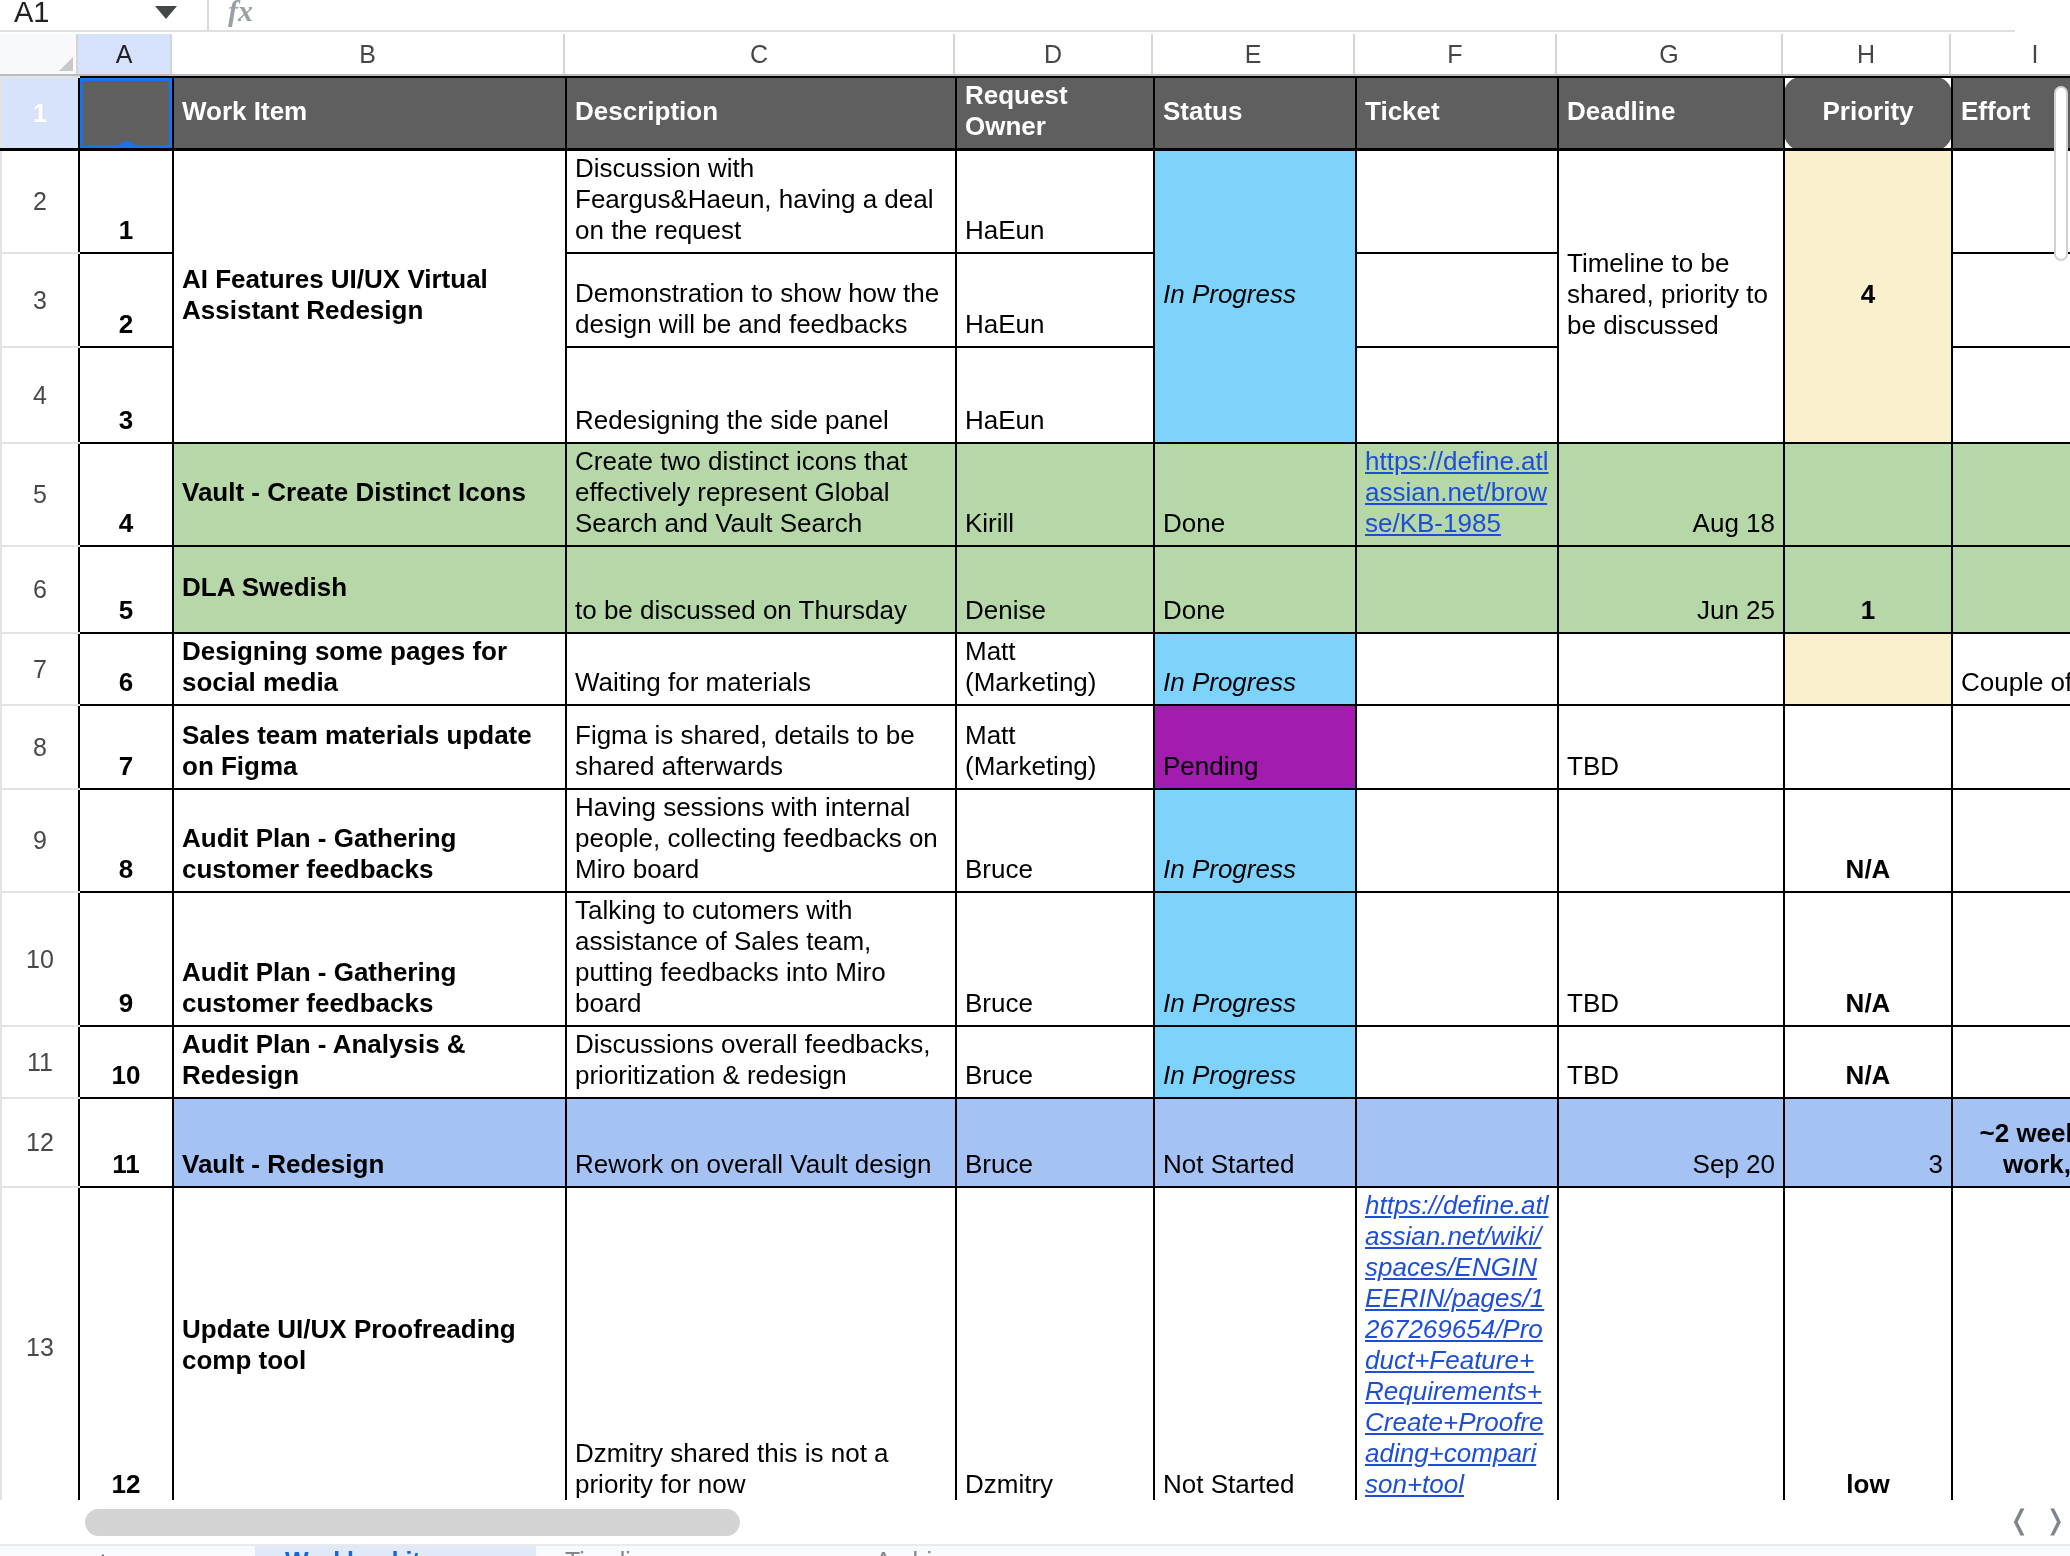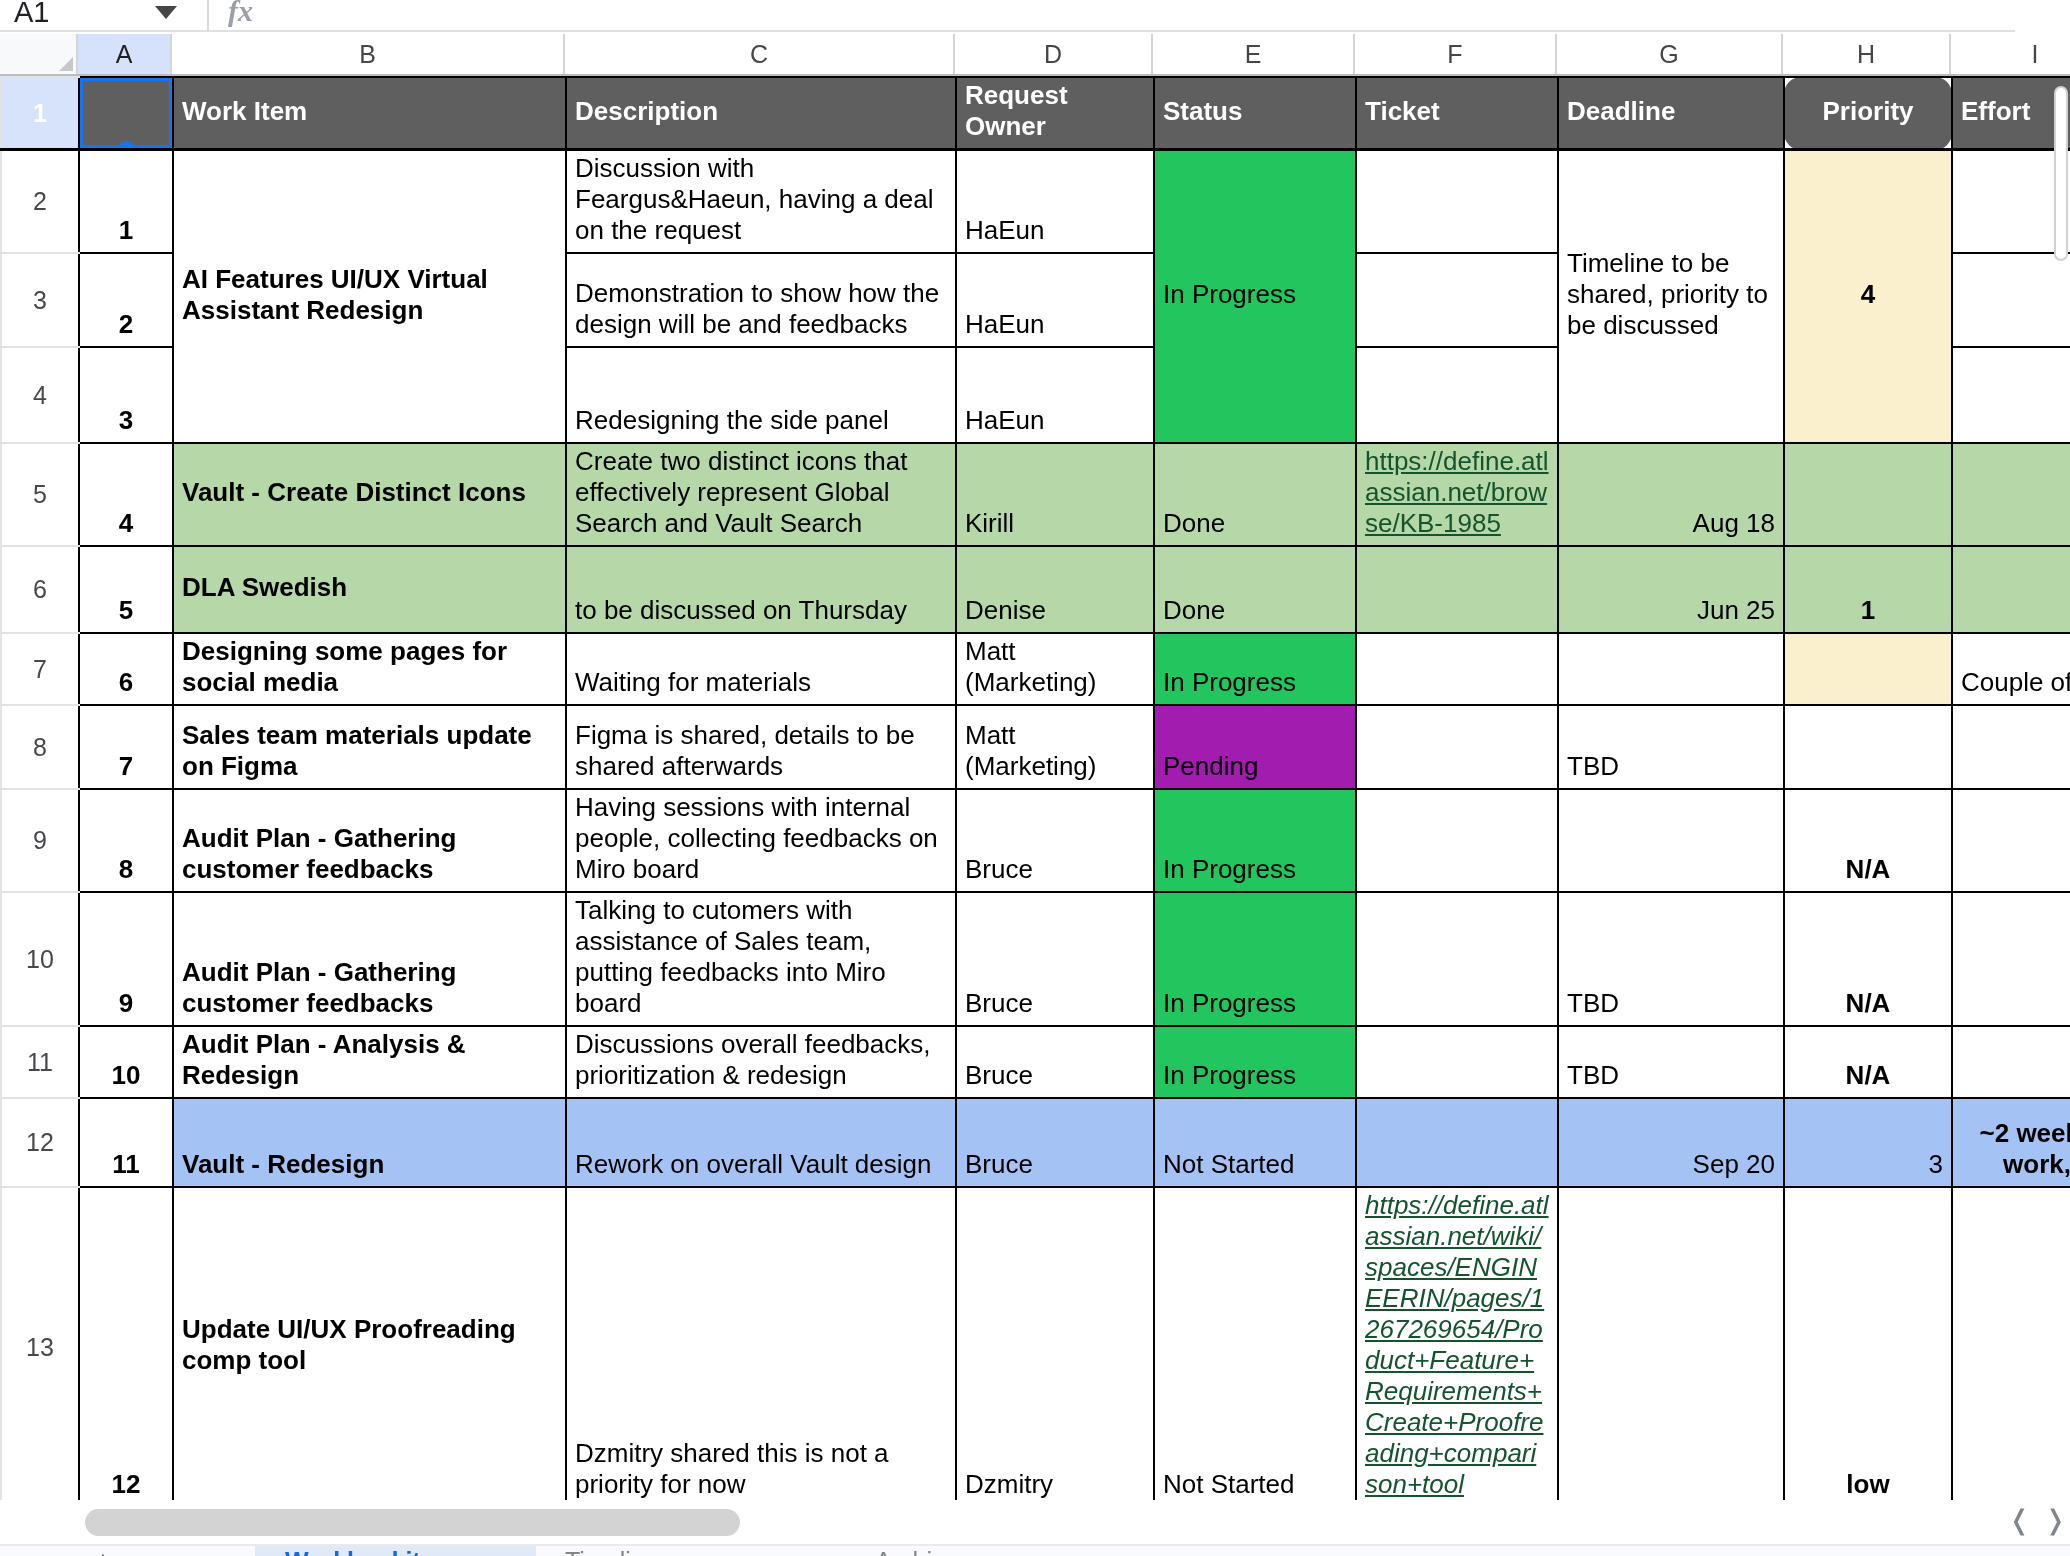--- a/index.html
+++ b/index.html
@@ -35,29 +35,29 @@
   tr.hdr td { background:#5f5f5f; color:#fff; font-weight:bold; vertical-align:middle;
     border-bottom:3px solid #000; }
   td.gold { background:#f6c64b; text-align:center;border-radius:17px; }
   td.dark {}
   td.sel { box-shadow:inset 0 0 0 3px #1a73e8; position:relative; }
   .hdot { position:absolute; left:38px; bottom:-11px; width:18px; height:18px; border-radius:50%;
     background:#1a73e8; z-index:9; }
   td.acol { text-align:center; font-weight:bold; }
   td.g { background:#b6d7a8; }
   td.bl { background:#a4c2f4; }
-  td.pe { background:#22c55e; }
+  td.pe { background:#7dd3fc;font-style:italic; }
   td.pk { background:#a21caf; }
   td.yl { background:#fbf0ce; }
   td.b { font-weight:bold; }
   td.ctr { text-align:center; }
   td.rt { text-align:right; }
   td.vm { vertical-align:middle; }
   td.top { vertical-align:top;font-style:italic; }
-  a.lnk, span.lnk { color:#14532d; text-decoration:underline; word-break:break-all; }
+  a.lnk, span.lnk { color:#1d4ed8; text-decoration:underline; word-break:break-all; }
   .pw { white-space:pre-wrap; }
   
   .hscroll { position:absolute; top:1500px; left:0; width:2070px; height:44px; background:#fff; }
   .hthumb { position:absolute; left:85px; top:9px; width:655px; height:27px; background:#d3d3d3;
     border-radius:14px; }
   .harrow { position:absolute; top:4px; font-size:27px; color:#80868b; }
   .vthumb { position:absolute; top:86px; right:2px; width:14px; height:175px; background:#fff;
     border:2px solid #cfd1d4; border-radius:8px; z-index:8; }
   .tabbar { position:absolute; top:1544px; left:0; width:2070px; height:12px; background:#f8fafd;
     border-top:2px solid #e8eaed; overflow:hidden; }

